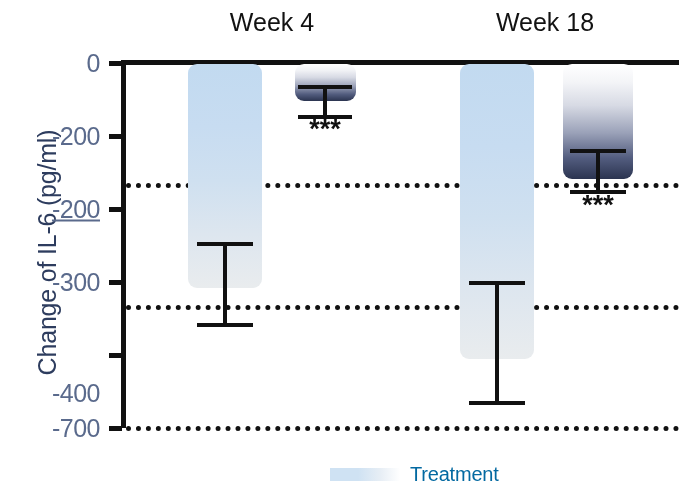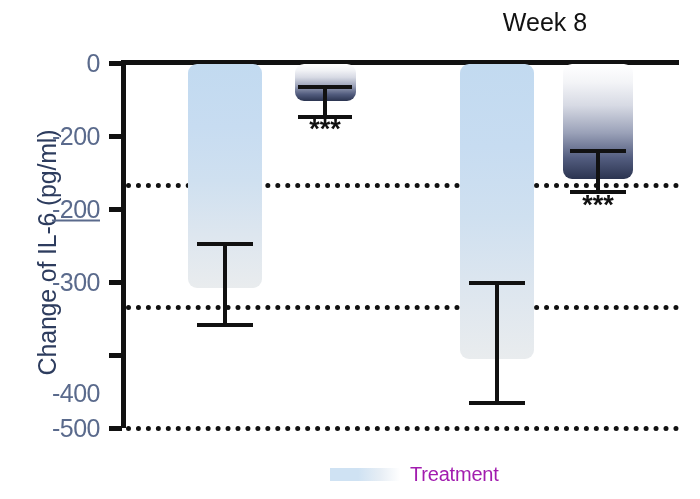--- a/index.html
+++ b/index.html
@@ -128,21 +128,21 @@
   }
 
   
   #legend{
     position:absolute;
     left:330px;top:463px;
     display:flex;
     align-items:center;
     gap:16px;
     font-size:20px;
-    color:#a21caf;
+    color:#0369a1;
   }
   .legend-entry{display:flex;align-items:center;gap:10px;}
   .legend-swatch{width:70px;height:13px;display:block;}
   .legend-swatch.treatment{
     background:linear-gradient(to right,#cfe2f3 0%,#cfe2f3 40%,#e7eef5 72%,#ffffff 100%);
   }
   .legend-swatch.control{
     background:linear-gradient(to right,#ffffff 0%,#e4e6ec 22%,#b7bccd 48%,#6d7590 72%,#2b3450 100%);
   }
   .legend-label{white-space:nowrap;letter-spacing:-0.2px;}
@@ -153,40 +153,41 @@
 <div id="chart-root">
 
   <div id="y-axis-title">Change of IL-6 (pg/ml)</div>
 
   <div id="ytick-labels">
     <div class="ytick-label" style="top:63px;">0</div>
     <div class="ytick-label" style="top:136px;">-200</div>
     <div class="ytick-label" style="top:209px;text-decoration:underline;">-200</div>
     <div class="ytick-label" style="top:282px;">-300</div>
     <div class="ytick-label" style="top:355px;margin-top:38px;">-400</div>
-    <div class="ytick-label" style="top:428px;">-500</div>
+    <div class="ytick-label" style="top:428px;">-700</div>
   </div>
 
   <div id="zero-line"></div>
   <div id="y-axis-spine"></div>
 
   <div id="ytick-marks">
     <div class="ytick-mark" style="top:63px;"></div>
     <div class="ytick-mark" style="top:136px;"></div>
     <div class="ytick-mark" style="top:209px;"></div>
     <div class="ytick-mark" style="top:282px;"></div>
     <div class="ytick-mark" style="top:355px;"></div>
     <div class="ytick-mark" style="top:428px;"></div>
   </div>
 
   <div class="ref-line" style="top:183px;"></div>
   <div class="ref-line" style="top:305px;"></div>
   <div class="ref-line" style="top:426px;"></div>
 
-  <div class="group-label" style="left:545px;">Week 8</div>
+  <div class="group-label" style="left:272px;">Week 4</div>
+  <div class="group-label" style="left:545px;">Week 18</div>
 
   <div class="bar treatment" style="left:188px;top:64px;width:74px;height:224px;"></div>
 
   <div class="bar control" style="left:295px;top:64px;width:61px;height:37px;"></div>
 
   <div class="errbar" style="left:197px;top:242px;width:56px;height:85px;">
     <div class="cap top"></div>
     <div class="stem"></div>
     <div class="cap bottom"></div>
   </div>

